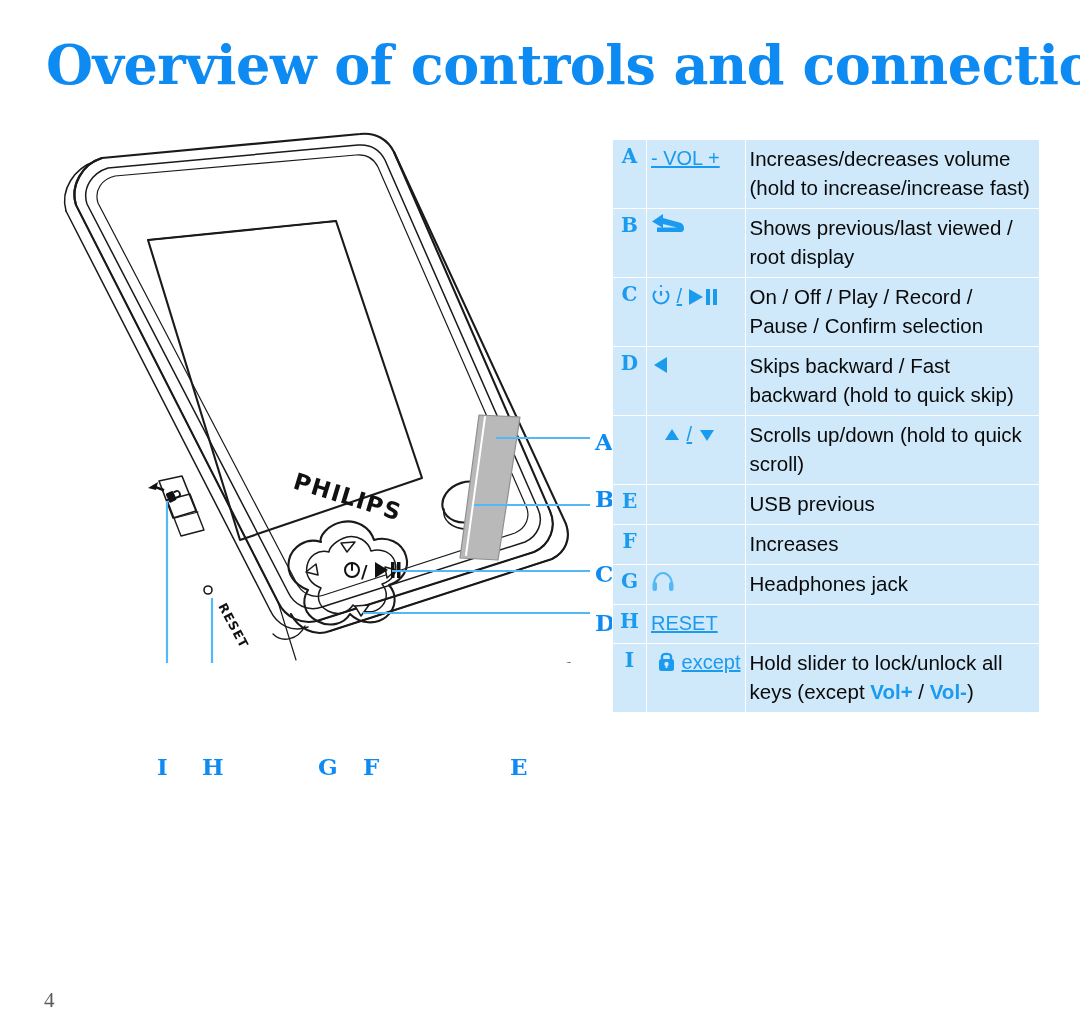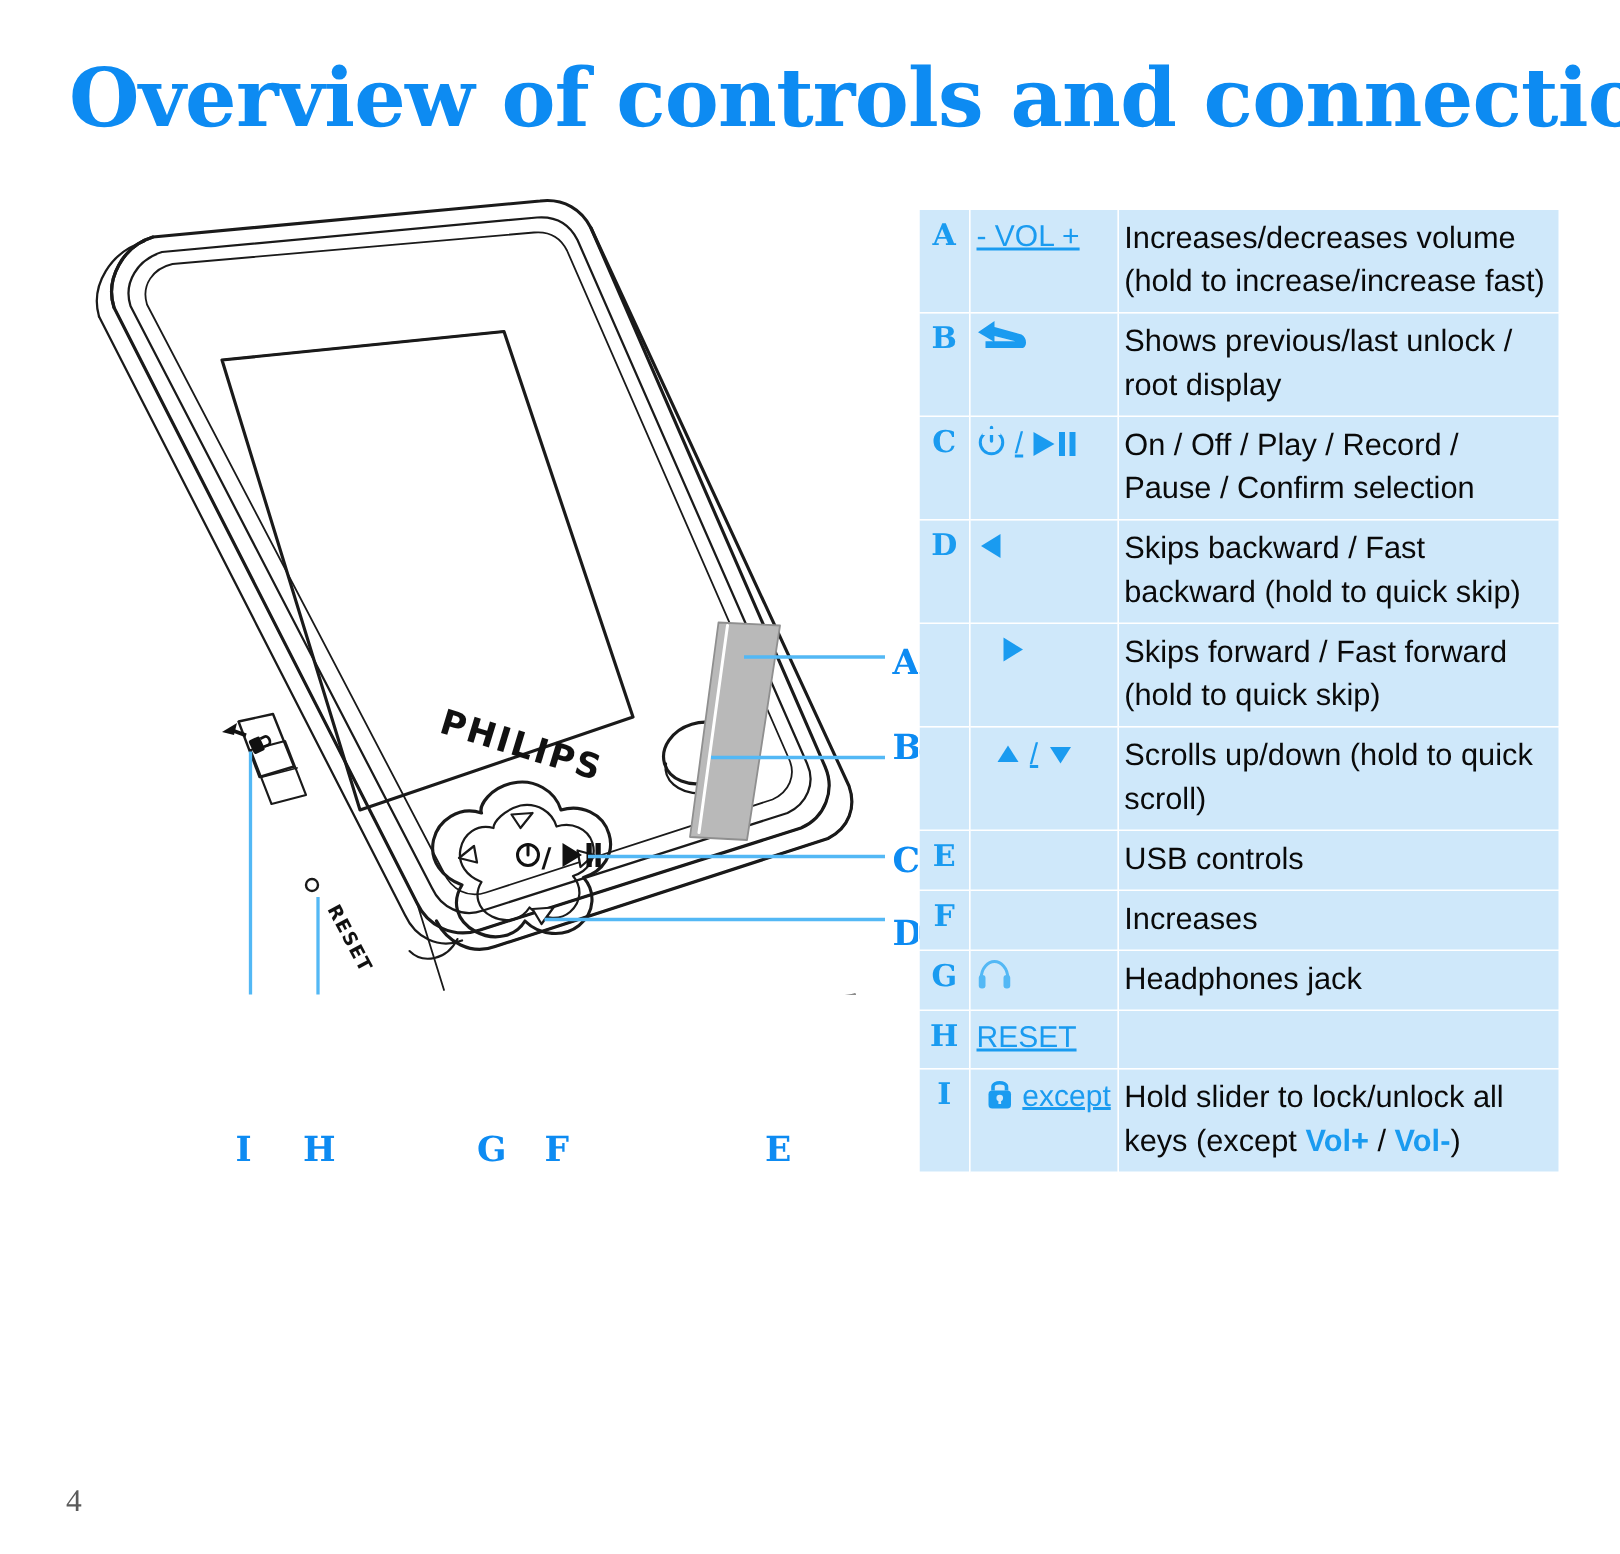--- a/index.html
+++ b/index.html
@@ -299,21 +299,21 @@
 
     <tr>
       <td class="col-letter">B</td>
       <td class="col-symbol">
         <span class="ic">
           <svg width="34" height="26" viewBox="0 0 34 26">
             <path d="M6 19 L30 19 C34 19 34 12 30 10 L12 5 L12 1 L1 8.5 L12 15 L12 11 L26 14.5 L6 14.5 Z" fill="#1a9bf0"></path>
           </svg>
         </span>
       </td>
-      <td class="col-desc">Shows previous/last unlock / root display</td>
+      <td class="col-desc">Shows previous/last viewed / root display</td>
     </tr>
 
     <tr>
       <td class="col-letter">C</td>
       <td class="col-symbol">
         <span class="ic">
           <svg width="20" height="22" viewBox="0 0 20 22">
             <circle cx="10" cy="12" r="7.5" fill="none" stroke="#1a9bf0" stroke-width="2"></circle>
             <path d="M10 2 L10 11" stroke="#1a9bf0" stroke-width="2.2" stroke-linecap="round"></path>
             <path d="M4 5 L16 5" stroke="#cfe8fa" stroke-width="4"></path>
@@ -336,31 +336,20 @@
       <td class="col-symbol">
         <span class="ic">
           <svg width="20" height="20" viewBox="0 0 20 20">
             <path d="M16 2 L16 18 L3 10 Z" fill="#1a9bf0"></path>
           </svg>
         </span>
       </td>
       <td class="col-desc">Skips backward / Fast backward (hold to quick skip)</td>
     </tr>
 
-    <tr>
-      <td class="col-letter"></td>
-      <td class="col-symbol">
-        <span class="ic" style="margin-left:14px;">
-          <svg width="20" height="20" viewBox="0 0 20 20">
-            <path d="M4 2 L4 18 L17 10 Z" fill="#1a9bf0"></path>
-          </svg>
-        </span>
-      </td>
-      <td class="col-desc">Skips forward / Fast forward (hold to quick skip)</td>
-    </tr>
 
     <tr>
       <td class="col-letter"></td>
       <td class="col-symbol" style="padding-left:16px;">
         <span class="ic">
           <svg width="18" height="18" viewBox="0 0 18 18">
             <path d="M2 14 L16 14 L9 3 Z" fill="#1a9bf0"></path>
           </svg>
         </span>
         <span class="sym-text">/</span>
@@ -369,21 +358,21 @@
             <path d="M2 4 L16 4 L9 15 Z" fill="#1a9bf0"></path>
           </svg>
         </span>
       </td>
       <td class="col-desc">Scrolls up/down (hold to quick scroll)</td>
     </tr>
 
     <tr>
       <td class="col-letter">E</td>
       <td class="col-symbol"></td>
-      <td class="col-desc">USB controls</td>
+      <td class="col-desc">USB previous</td>
     </tr>
 
     <tr>
       <td class="col-letter">F</td>
       <td class="col-symbol"></td>
       <td class="col-desc">Increases</td>
     </tr>
 
     <tr>
       <td class="col-letter">G</td>

